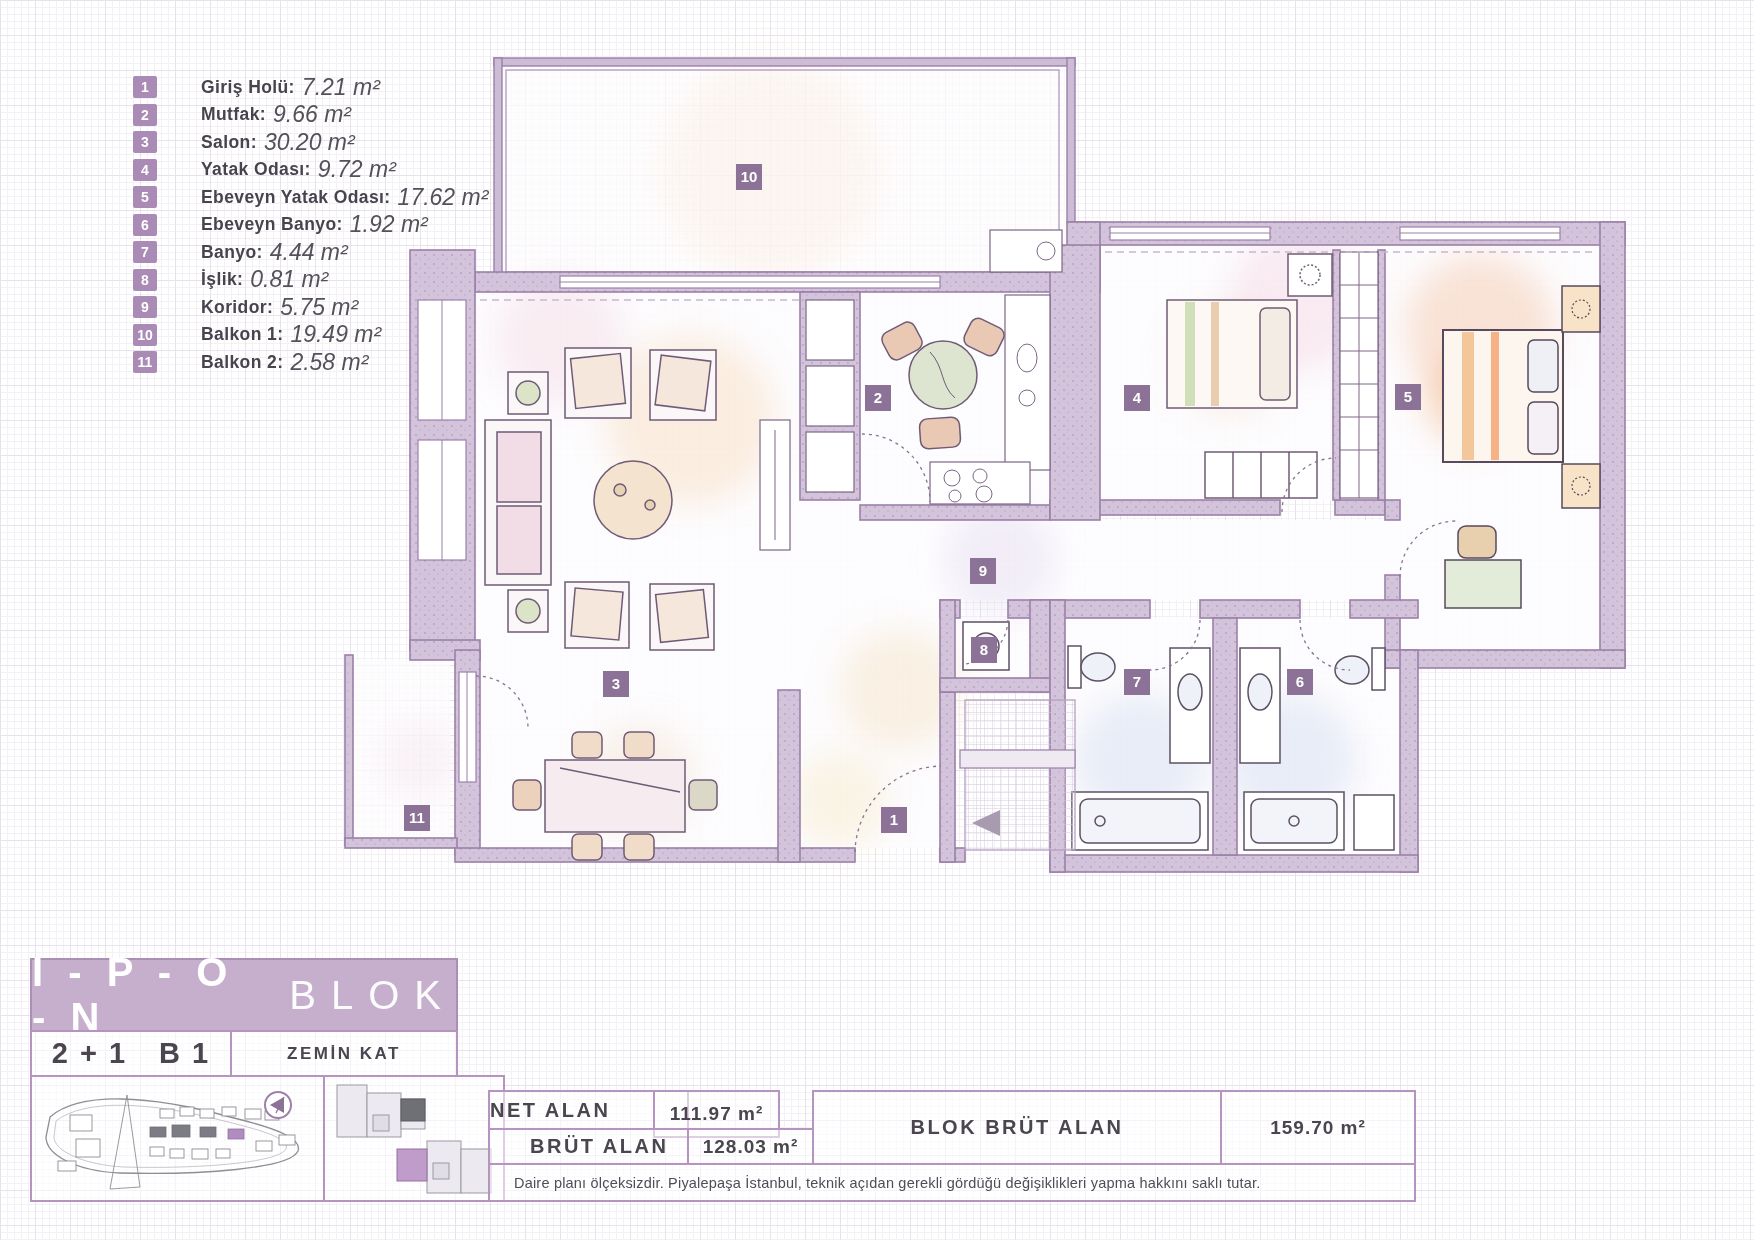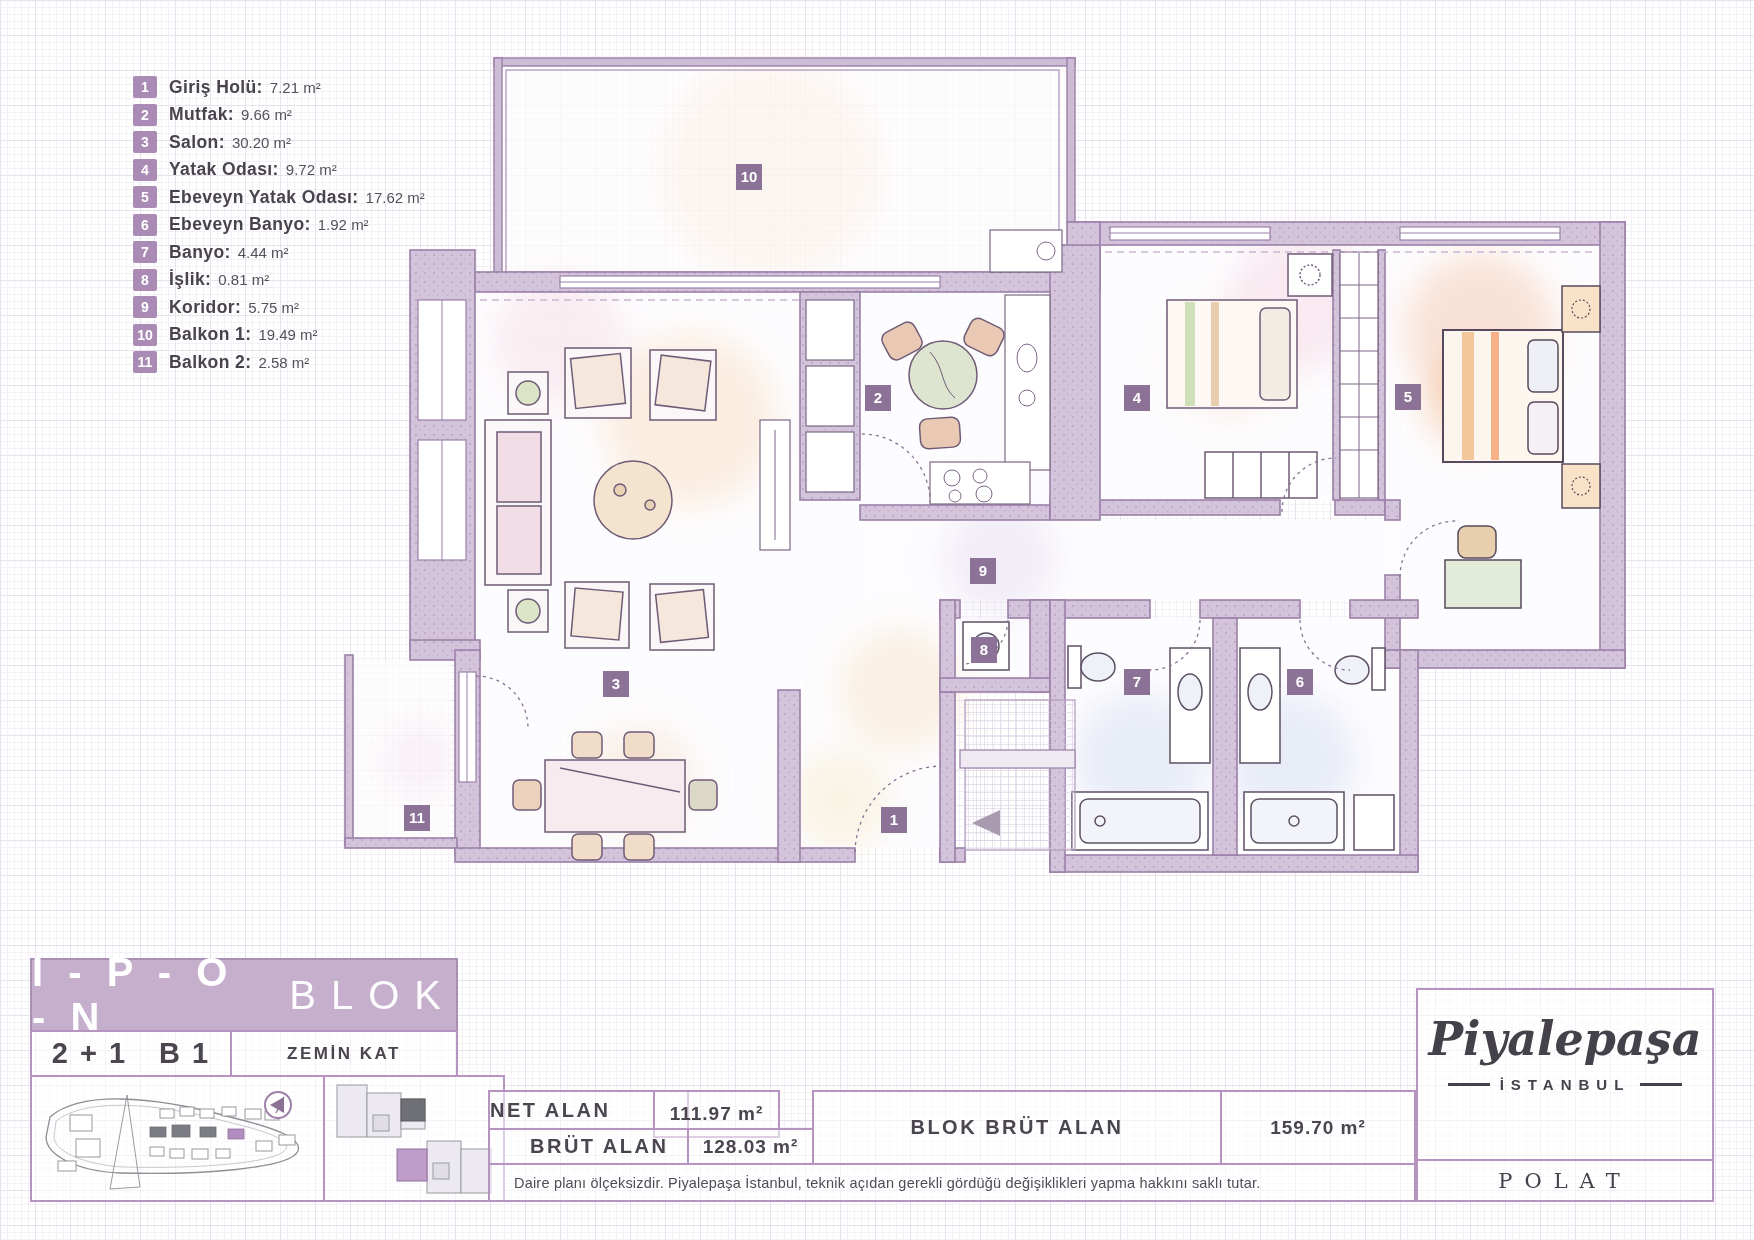--- a/index.html
+++ b/index.html
@@ -18,22 +18,22 @@
       linear-gradient(to bottom,#f3f1f6 1px,transparent 1px);
     background-size:35px 35px,35px 35px,7px 7px,7px 7px;
   }
   
   .legend{position:absolute; left:133px; top:76px; display:flex; flex-direction:column; gap:5px;}
   .legend-row{display:flex; align-items:center; height:22.5px; white-space:nowrap;}
   .legend-chip{
     min-width:24px; height:22px; line-height:22px; background:var(--chip); color:#fff;
     font-size:14px; font-weight:bold; text-align:center; border-radius:2px; margin-right:12px;
   }
-  .legend-name{font-weight:bold; color:#49434e; font-size:17.5px; letter-spacing:.4px; margin-right:7px;}
-  .legend-area{color:#55505a; font-size:15px;}
+  .legend-name{font-weight:bold; color:#49434e; font-size:17.5px; letter-spacing:.4px; margin-right:7px;margin-left:32px;}
+  .legend-area{color:#55505a; font-size:23px;font-style:italic;}
   
   #plan-svg{position:absolute; left:0; top:0;}
   .badge{
     position:absolute; min-width:26px; height:26px; line-height:26px; padding:0 2px;
     background:var(--badge); color:#fff; font-size:15px; font-weight:bold; text-align:center;
     box-sizing:border-box;
   }
   
   .panel{position:absolute; background:rgba(255,255,255,.55); border:2px solid var(--border); box-sizing:border-box;}
   #banner{
@@ -467,23 +467,14 @@
   <div class="cell center" style="left:812px;top:1090px;width:410px;height:75px">
     <span class="lbl">BLOK BRÜT ALAN</span>
   </div>
   <div class="cell center" style="left:1220px;top:1090px;width:196px;height:75px">
     <span class="val">159.70 m²</span>
   </div>
   <div class="cell" style="left:488px;top:1163px;width:928px;height:39px;padding-left:24px">
     <span class="disc">Daire planı ölçeksizdir. Piyalepaşa İstanbul, teknik açıdan gerekli gördüğü değişiklikleri yapma hakkını saklı tutar.</span>
   </div>
 
-  <div id="brand-panel" class="panel">
-    <div id="brand-name">Piyalepaşa</div>
-    <div id="brand-city-row">
-      <span class="city-bar"></span>
-      <span id="brand-city">İSTANBUL</span>
-      <span class="city-bar"></span>
-    </div>
-    <div id="brand-company">POLAT</div>
-  </div>
 
 </div>
 
 </body></html>

